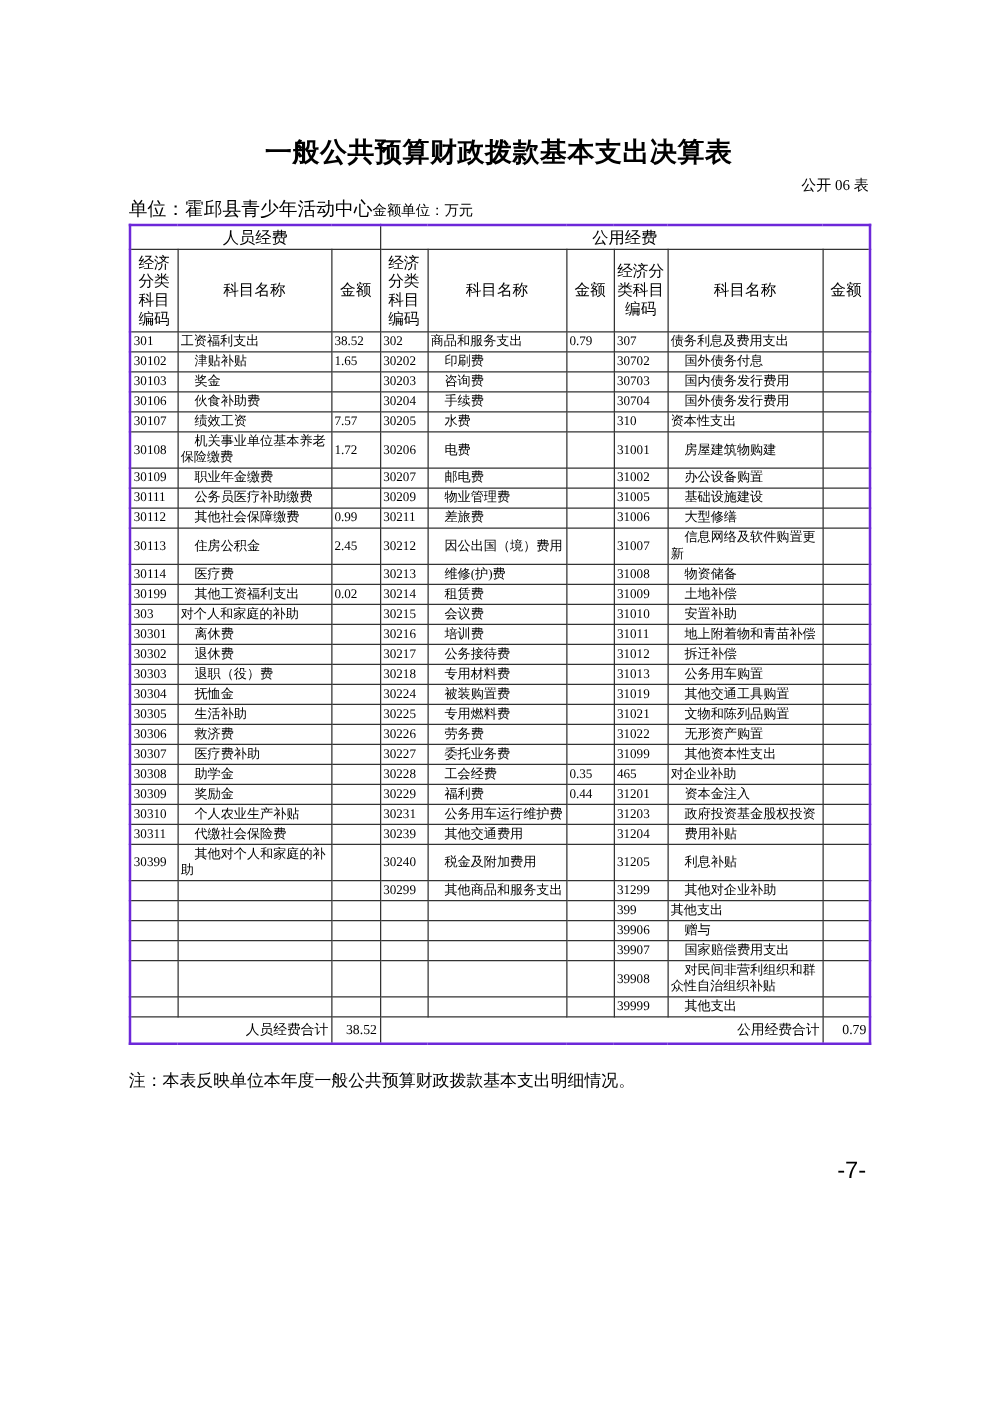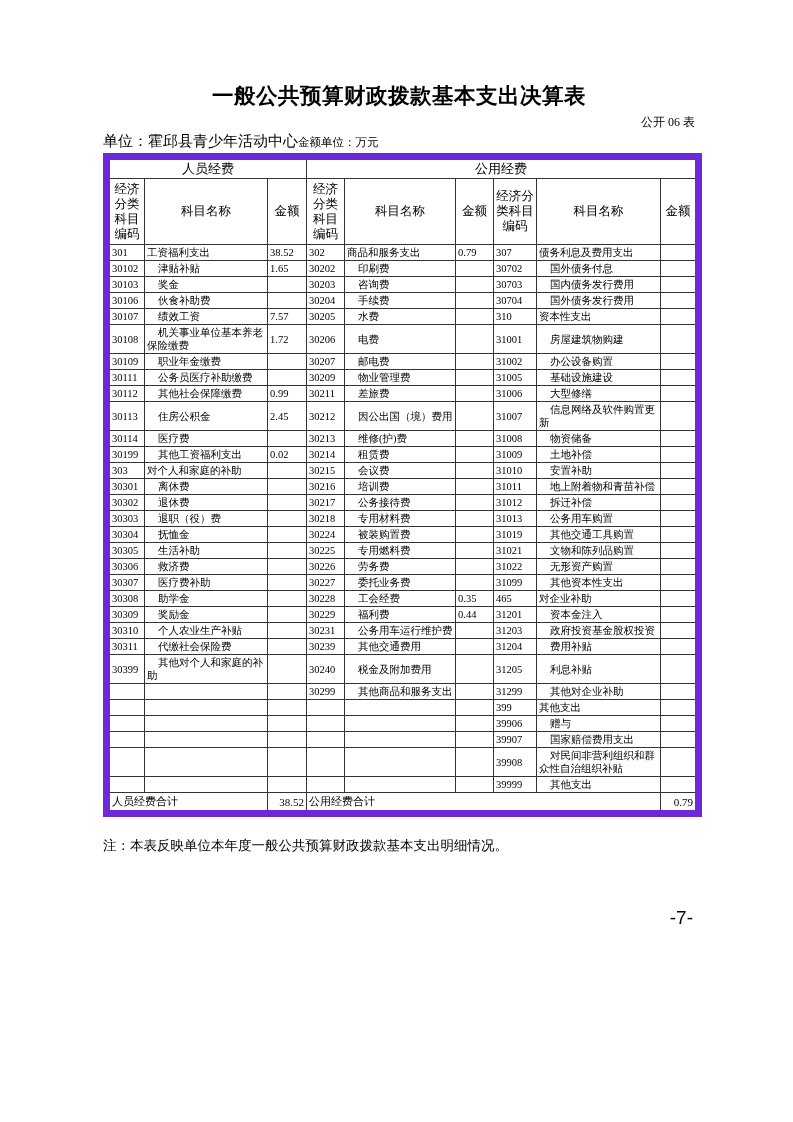--- a/index.html
+++ b/index.html
@@ -14,21 +14,21 @@
     color: #000;
     overflow: hidden;
   }
   .content {
     position: absolute;
     left: 103px;
     top: 0;
     width: 592px;
   }
   .doc-title {
-    margin-top: 81px;
+    margin-top: 107px;
     text-align: center;
     font-family: "Liberation Sans", "DejaVu Sans", sans-serif;
     font-weight: 700;
     font-size: 21.5px;
     letter-spacing: 0.5px;
   }
   .form-code {
     margin-top: 4px;
     text-align: right;
     font-size: 12px;
@@ -40,21 +40,21 @@
     align-items: flex-end;
     margin-bottom: 2px;
   }
   .unit-name { font-size: 15px; }
   .amount-unit { font-size: 11.5px; padding-bottom: 1px; }
 
   table.budget {
     width: 592px;
     table-layout: fixed;
     border-collapse: collapse;
-    border: 7px solid #6d28d9;
+    border: 2px solid #6d28d9;
   }
   table.budget th, table.budget td {
     border: 1px solid #333;
     vertical-align: middle;
     overflow: hidden;
   }
   tr.group-header th {
     height: 18px;
     font-size: 13px;
     font-weight: 400;
@@ -79,21 +79,21 @@
   td.code { text-align: left; padding-left: 2px; }
   td.name { text-align: left; }
   td.name.ind { text-indent: 11px; }
   td.amt  { text-align: left; }
 
   tr.totals td {
     height: 21px;
     font-size: 11px;
     padding: 1px 2px;
   }
-  tr.totals td.tlabel { text-align: left; }
+  tr.totals td.tlabel { text-align: right; }
   tr.totals td.tamt { text-align: right; padding-right: 2px; }
 
   .note {
     margin-top: 20px;
     font-size: 13.5px;
   }
   .page-num {
     margin-top: 52px;
     text-align: right;
     padding-right: 2px;

